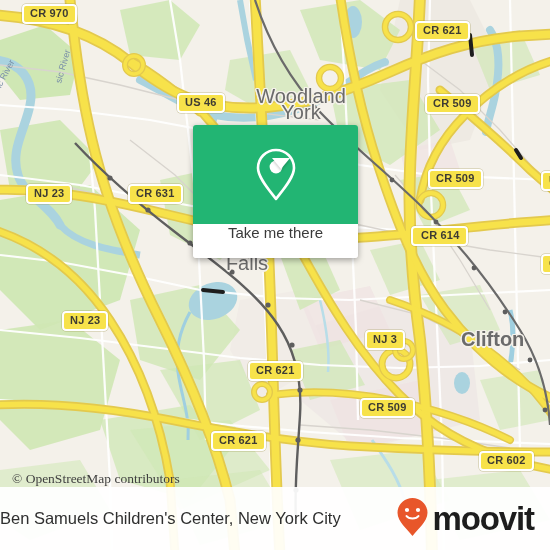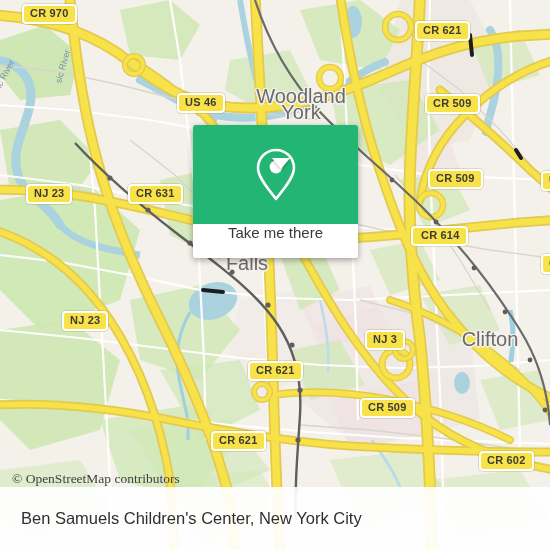--- a/index.html
+++ b/index.html
@@ -103,21 +103,20 @@
     left:0;top:487px;
     width:550px;height:63px;
     background:rgba(255,255,255,.93);
     z-index:35;
     display:flex;align-items:center;
     box-sizing:border-box;
   }
   #footer-title{
     font-size:16.5px;
     color:#2f2f2f;
-    padding-left:21px;
     white-space:nowrap;
     flex:1;
   }
   #brand{
     display:flex;align-items:center;
     padding-right:16px;
     gap:3px;
   }
   #brand-word{
     font-size:33px;
@@ -311,21 +310,21 @@
     <div class="river-label" style="left:-2px;top:82px;transform:rotate(-62deg);transform-origin:left center;">ic River</div>
     <div class="river-label" style="left:58px;top:78px;transform:rotate(-74deg);transform-origin:left center;">sic River</div>
 
     <div class="place" style="left:255px;top:88px;width:92px;">
       <div>Woodland</div>
       <div>York</div>
     </div>
     <div class="place" style="left:206px;top:255px;width:44px;margin-left:19px;">
       <div>Falls</div>
     </div>
-    <div class="place" style="left:461px;top:331px;width:58px;">
+    <div class="place" style="left:461px;top:331px;width:58px;font-weight:bold;">
       <div>Clifton</div>
     </div>
 
     <div class="shield" style="left:22px;top:4px;">CR 970</div>
     <div class="shield" style="left:133px;top:93px;margin-left:44px;">US 46</div>
     <div class="shield" style="left:415px;top:21px;">CR 621</div>
     <div class="shield" style="left:425px;top:94px;">CR 509</div>
     <div class="shield" style="left:128px;top:184px;">CR 631</div>
     <div class="shield" style="left:428px;top:169px;">CR 509</div>
     <div class="shield" style="left:26px;top:184px;">NJ 23</div>
@@ -352,15 +351,26 @@
     <div id="popup-button">
       <span>Take me there</span>
     </div>
     <div id="popup-tail"></div>
   </div>
 
   <div id="attribution">© OpenStreetMap contributors</div>
 
   <div id="footer">
     <div id="footer-title">Ben Samuels Children's Center, New York City</div>
+    <div id="brand">
+      <span>
+        <svg width="33" height="40" viewBox="0 0 33 40" xmlns="http://www.w3.org/2000/svg">
+          <path d="M16.5 1 C8.2 1 1.5 7.6 1.5 15.8 C1.5 24.5 11.5 32.5 16.5 39 C21.5 32.5 31.5 24.5 31.5 15.8 C31.5 7.6 24.8 1 16.5 1 Z" fill="#e8562a"></path>
+          <circle cx="11" cy="13" r="2.1" fill="#ffffff"></circle>
+          <circle cx="22" cy="13" r="2.1" fill="#ffffff"></circle>
+          <path d="M10.5 19 C12.8 22.4 20.2 22.4 22.5 19" fill="none" stroke="#ffffff" stroke-width="2.1" stroke-linecap="round"></path>
+        </svg>
+      </span>
+      <span id="brand-word">moovit</span>
+    </div>
   </div>
 
 </div>
 
 </body></html>

